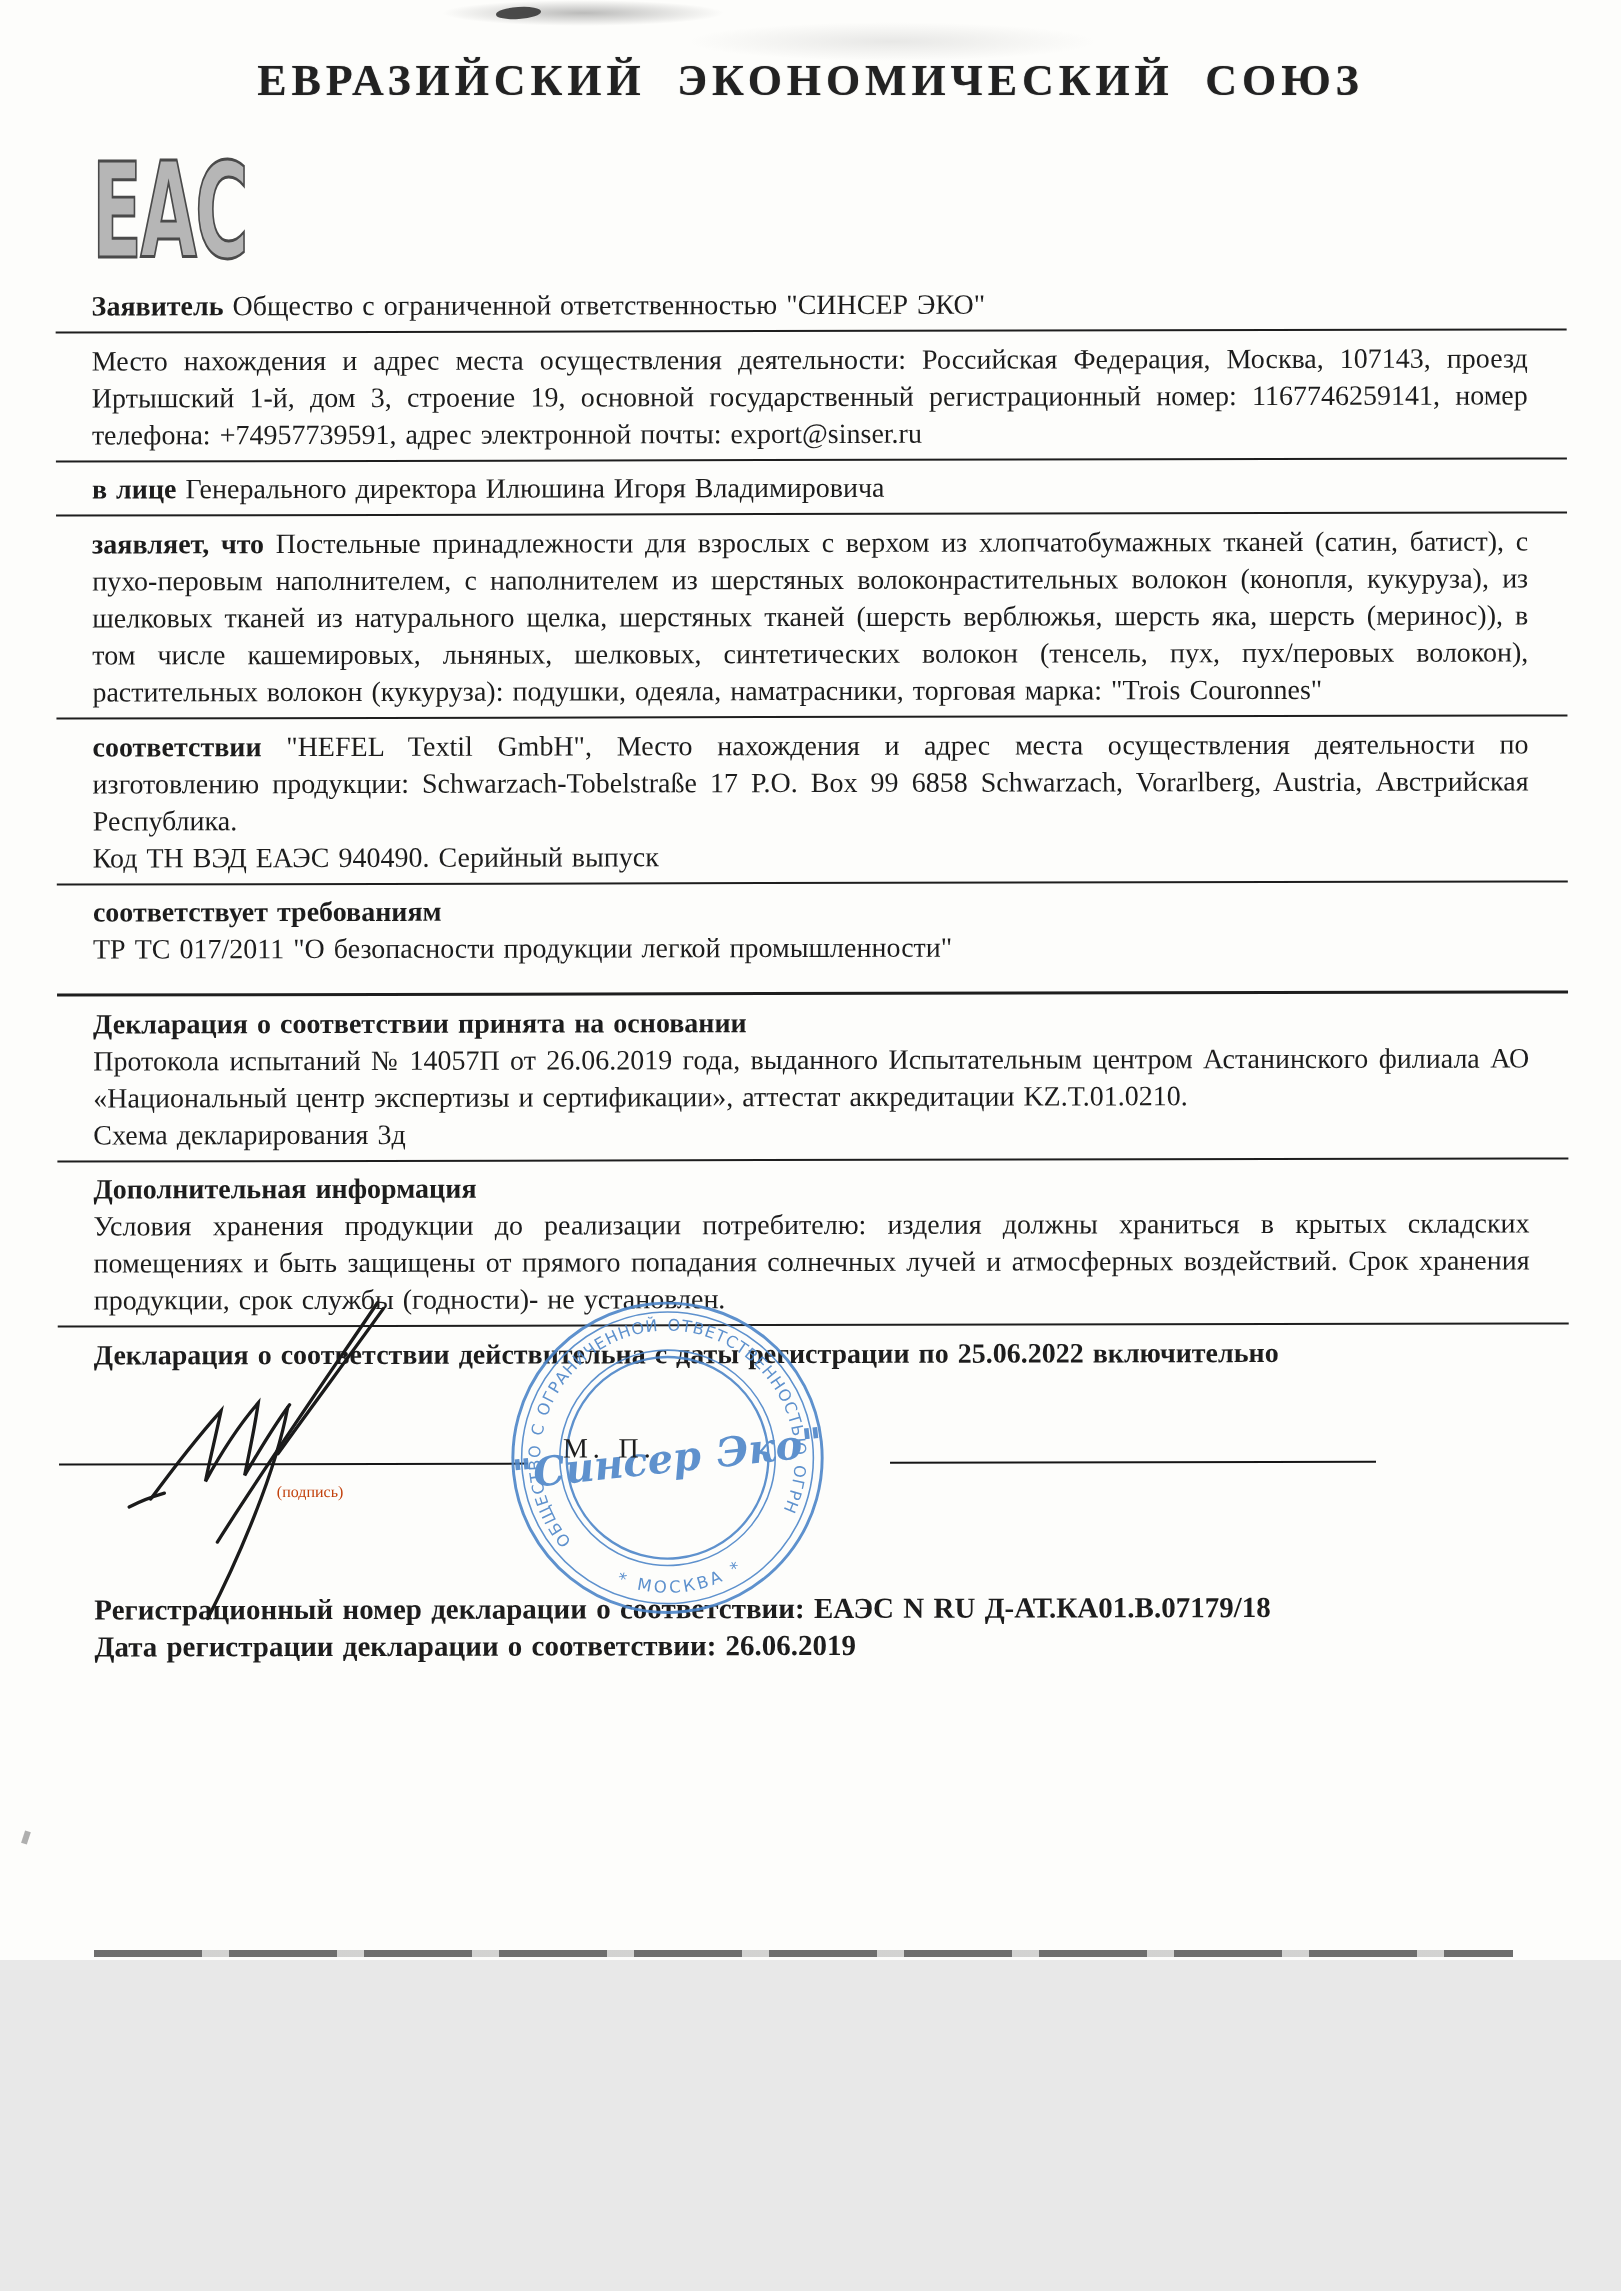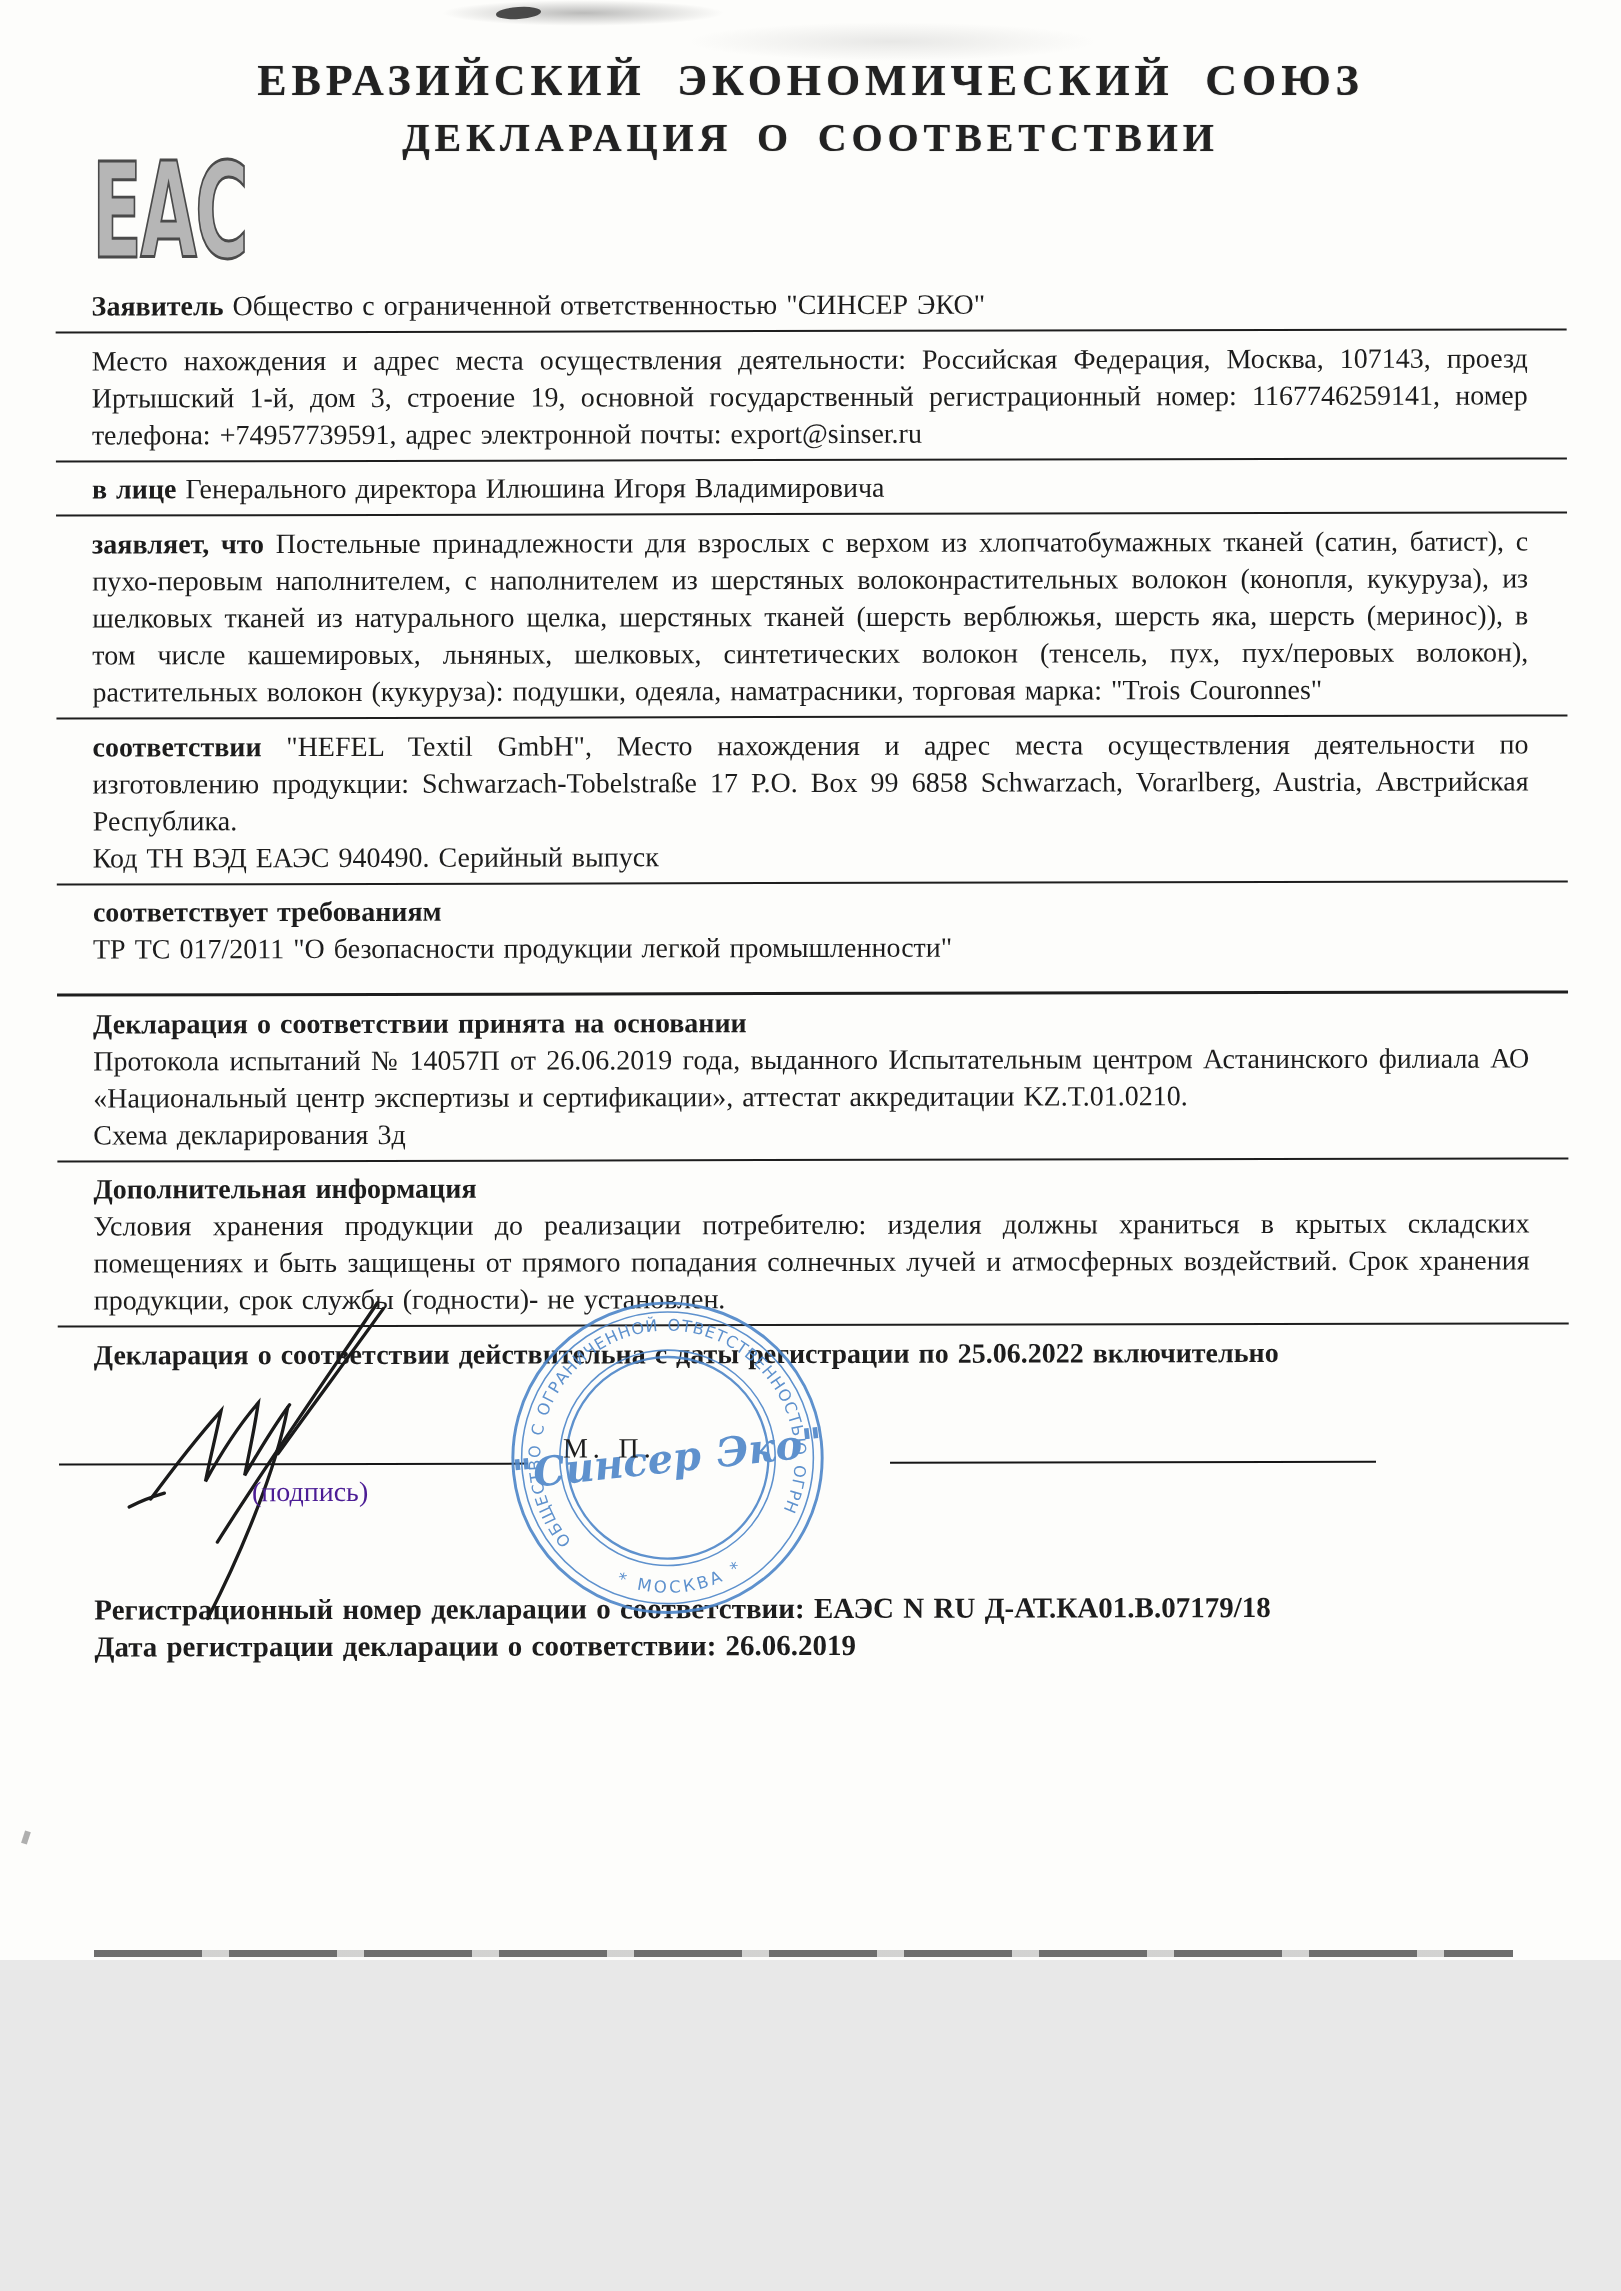--- a/index.html
+++ b/index.html
@@ -42,21 +42,21 @@
   .rule.thick { border-top-width:3.9px; }
 
   .mt6 { margin-top:5.9px; } .mt14 { margin-top:13.7px; } .mt16 { margin-top:15.7px; }
   .mt2 { margin-top:2px; } .gap-before { margin-top:25.5px; }
 
   .sig-area { position:relative; height:218px; text-align:left; }
   .sig-svg { position:absolute; left:27.4px; top:-78px; }
   .sigline { position:absolute; border-top:2px solid #161616; height:0; }
   .sigline.l { left:-35px; top:90px; width:469px; }
   .sigline.r { left:796px; top:90px; width:486px; }
-  .cap { position:absolute; font-size:28px; color:#4c1d95; }
+  .cap { position:absolute; font-size:16px; color:#c2410c; }
   .sig-cap { left:108px; top:100px; width:216px; text-align:center; }
   .name-cap { left:853px; top:102px; width:412px; text-align:center; }
   .name { position:absolute; left:853px; top:51px; width:412px; text-align:center; font-size:29px; }
   .mp { position:absolute; left:469px; top:57px; font-size:28px; letter-spacing:4.9px; }
   .stamp { position:absolute; left:412px; top:-76px; transform:rotate(-6deg); opacity:.9; }
 
   .reg, .date { font-weight:bold; font-size:29px; text-align:left; }
   .reg { margin-top:9.8px; }
   .date { margin-top:29px; }
 </style>
@@ -66,21 +66,20 @@
 <div class="page">
 
   <div class="smudge-a"></div>
   <div class="smudge-b"></div>
   <div class="smudge-c"></div>
   <div class="speck"></div>
   <div class="bottom-band"></div>
 
   <div class="title">
     <div class="t1">ЕВРАЗИЙСКИЙ ЭКОНОМИЧЕСКИЙ СОЮЗ</div>
-    <div class="t2">ДЕКЛАРАЦИЯ О СООТВЕТСТВИИ</div>
   </div>
 
   <div class="eac">ЕАС</div>
 
   <div class="content">
 
     <p><span class="b">Заявитель</span> <span>Общество с ограниченной ответственностью "СИНСЕР  ЭКО"</span></p>
     <div class="rule"></div>
 
     <p class="mt6">Место нахождения и адрес места осуществления деятельности: Российская Федерация, Москва, 107143, проезд Иртышский 1-й, дом 3, строение 19, основной государственный регистрационный номер: 1167746259141, номер телефона: +74957739591, адрес электронной почты: export@sinser.ru</p>

